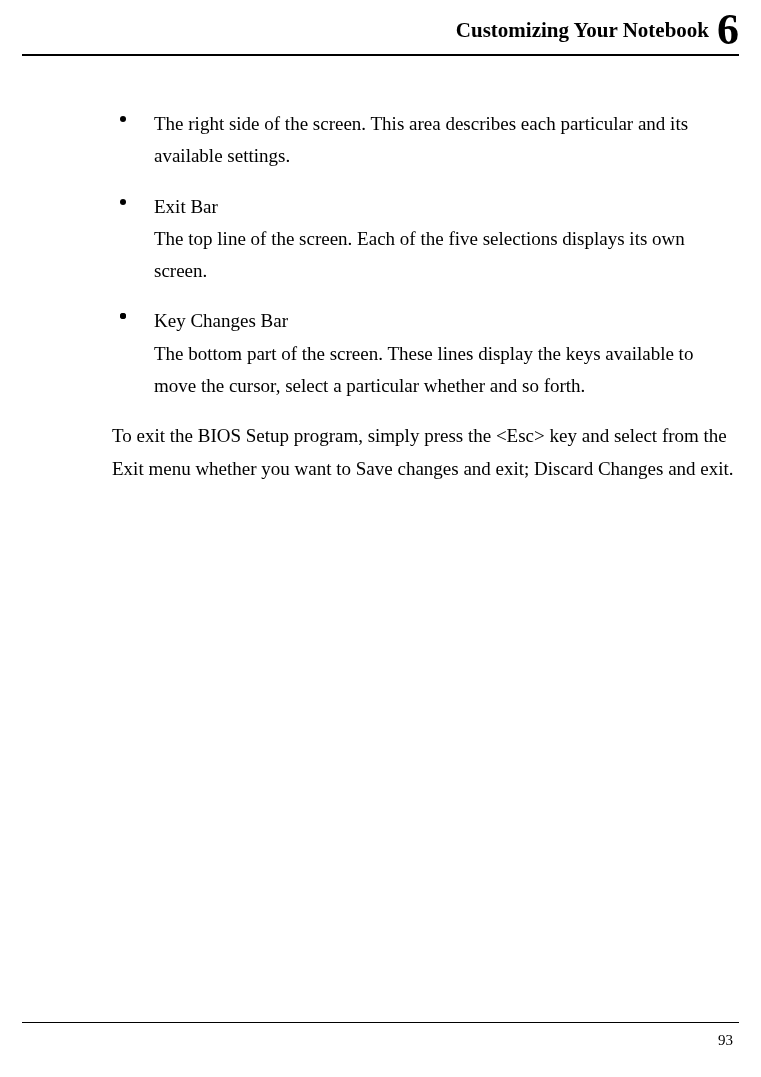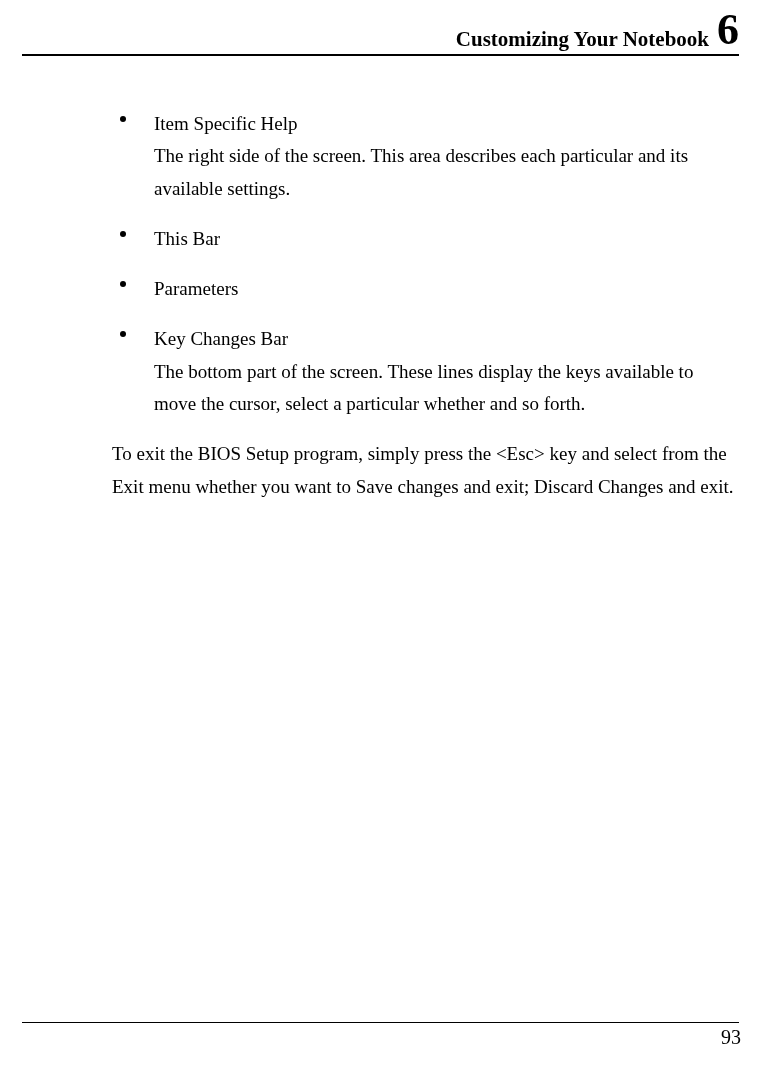--- a/index.html
+++ b/index.html
@@ -14,21 +14,21 @@
       font-family: Garamond, 'Times New Roman', serif;
       color: #000;
       position: relative;
       padding: 0;
     }
     .header {
       position: absolute;
       top: 8px;
       right: 22px;
       display: flex;
-      align-items: flex-end;
+      align-items: center;
       gap: 8px;
     }
     .header-title {
       font-size: 21px;
       font-weight: bold;
     }
     .header-chapter {
       font-size: 44px;
       font-weight: bold;
       line-height: 1;
@@ -74,50 +74,49 @@
     .footer-line {
       position: absolute;
       bottom: 54px;
       left: 22px;
       right: 22px;
       border-top: 1.5px solid #000;
     }
     .page-number {
       position: absolute;
       bottom: 28px;
-      right: 20px;
-      font-size: 20px;
+      right: 28px;
+      font-size: 15px;
       margin-top: 44px;
     }
   </style>
 </head>
 <body>
 
 <div class="header">
   <span class="header-title">Customizing Your Notebook</span>
   <span class="header-chapter">6</span>
 </div>
 <div class="header-line"></div>
 
 <div class="content">
 
   <div class="bullet-item">
     <span class="bullet"></span>
-    <span class="item-title">Item Specific Help</span>
     <span class="item-desc">The right side of the screen. This area describes each particular and its available settings.</span>
   </div>
 
   <div class="bullet-item">
     <span class="bullet"></span>
-    <span class="item-title">This Bar</span>
+    <span class="item-title">Exit Bar</span>
+    <span class="item-desc">The top line of the screen. Each of the five selections displays its own screen.</span>
   </div>
 
   <div class="bullet-item">
     <span class="bullet"></span>
-    <span class="item-title">Parameters</span>
   </div>
 
   <div class="bullet-item">
     <span class="bullet"></span>
     <span class="item-title">Key Changes Bar</span>
     <span class="item-desc">The bottom part of the screen. These lines display the keys available to move the cursor, select a particular whether and so forth.</span>
   </div>
 
   <div class="exit-paragraph">To exit the BIOS Setup program, simply press the &lt;Esc&gt; key and select from the Exit menu whether you want to Save changes and exit; Discard Changes and exit.</div>
 

